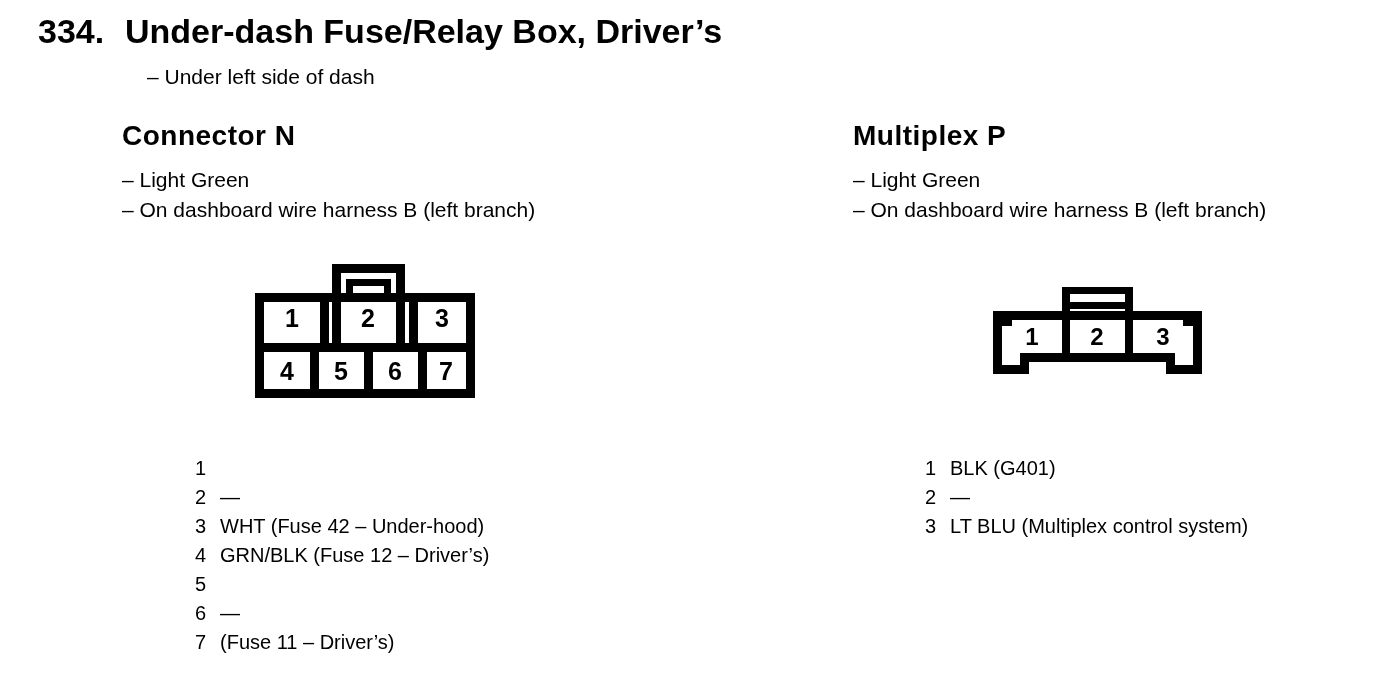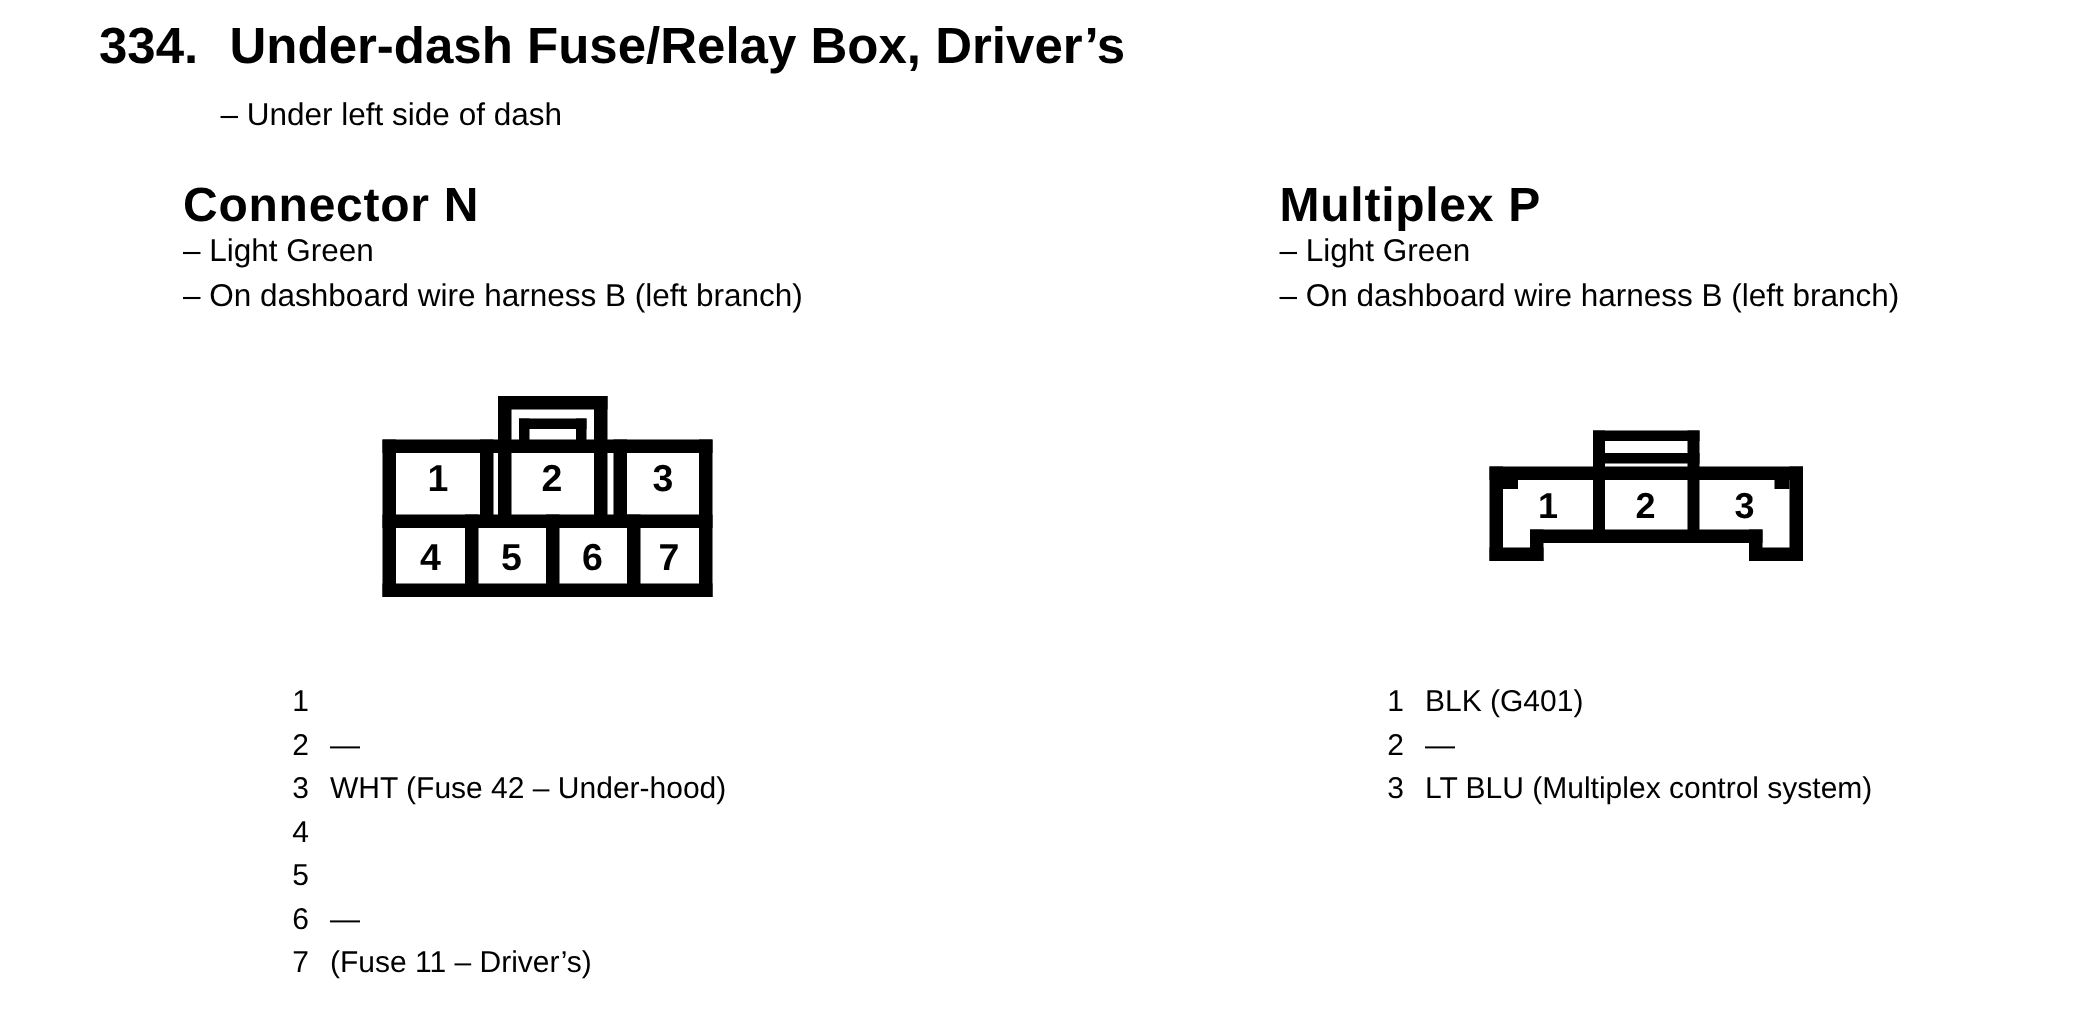--- a/index.html
+++ b/index.html
@@ -5,28 +5,28 @@
   html, body { margin: 0; padding: 0; }
   body {
     width: 1392px; height: 682px;
     background: #ffffff; color: #000000;
     font-family: "Liberation Sans", sans-serif;
     position: relative; overflow: hidden;
   }
   .abs { position: absolute; }
 
   
-  .title-row { left: 38px; top: 12px; font-size: 34px; font-weight: bold; line-height: 38px; white-space: nowrap; margin-left: 28px; }
+  .title-row { left: 38px; top: 12px; font-size: 34px; font-weight: bold; line-height: 38px; white-space: nowrap; }
   .title-num { display: inline-block; width: 87px; }
   .subtitle { left: 125px; top: 64px; font-size: 21px; line-height: 26px; white-space: nowrap; margin-left: 22px; }
 
   
   .section { top: 121px; }
-  .section h2 { margin: 0; font-size: 32px; font-weight: bold; line-height: 30px; letter-spacing: 0.5px; white-space: nowrap; }
-  .notes { margin-top: 2px; font-size: 21px; line-height: 30px; white-space: nowrap; }
+  .section h2 { margin: 0; font-size: 28px; font-weight: bold; line-height: 30px; letter-spacing: 0.5px; white-space: nowrap; }
+  .notes { margin-top: 14px; font-size: 21px; line-height: 30px; white-space: nowrap; }
   .section-n { left: 122px; }
   .section-p { left: 853px; }
 
   
   .diagram { display: block; }
   .diagram-n { left: 250px; top: 260px; }
   .diagram-p { left: 988px; top: 283px; }
   .diagram rect { fill: #000000; }
   .diagram text {
     font-family: "Liberation Sans", sans-serif;
@@ -137,20 +137,21 @@
   <div class="pin-row">
     <span class="pin-num">2</span>
     <span>—</span>
   </div>
   <div class="pin-row">
     <span class="pin-num">3</span>
     <span>WHT (Fuse 42 – Under-hood)</span>
   </div>
   <div class="pin-row">
     <span class="pin-num">4</span>
+    <span>GRN/BLK (Fuse 12 – Driver’s)</span>
   </div>
   <div class="pin-row">
     <span class="pin-num">5</span>
   </div>
   <div class="pin-row">
     <span class="pin-num">6</span>
     <span>—</span>
   </div>
   <div class="pin-row">
     <span class="pin-num">7</span>

